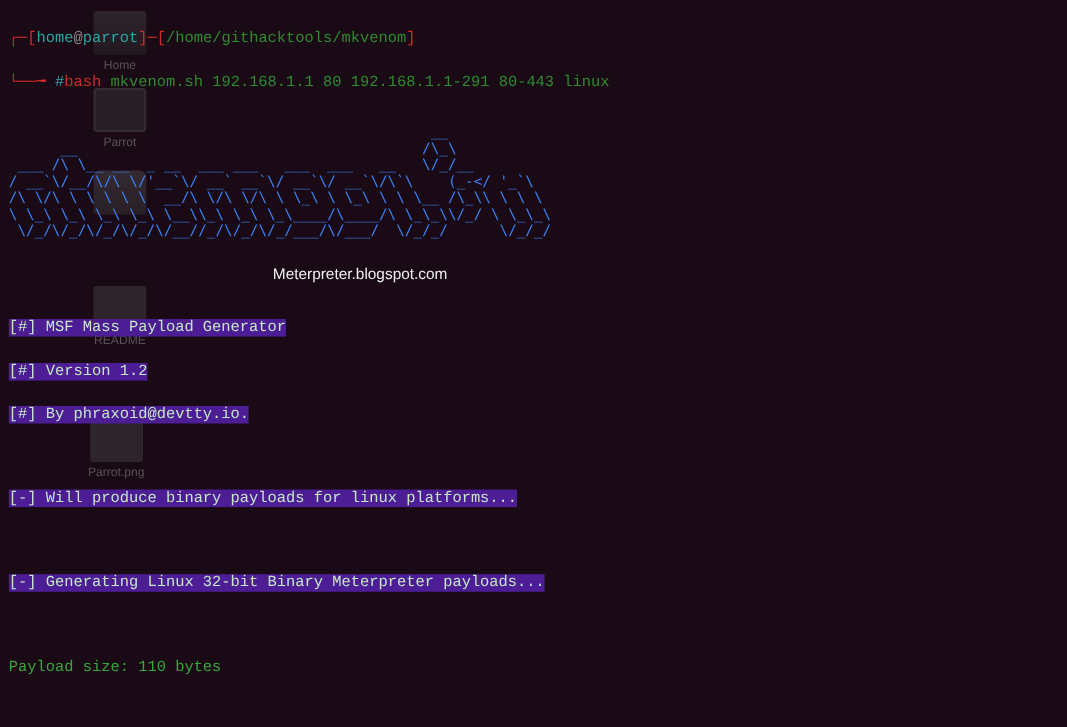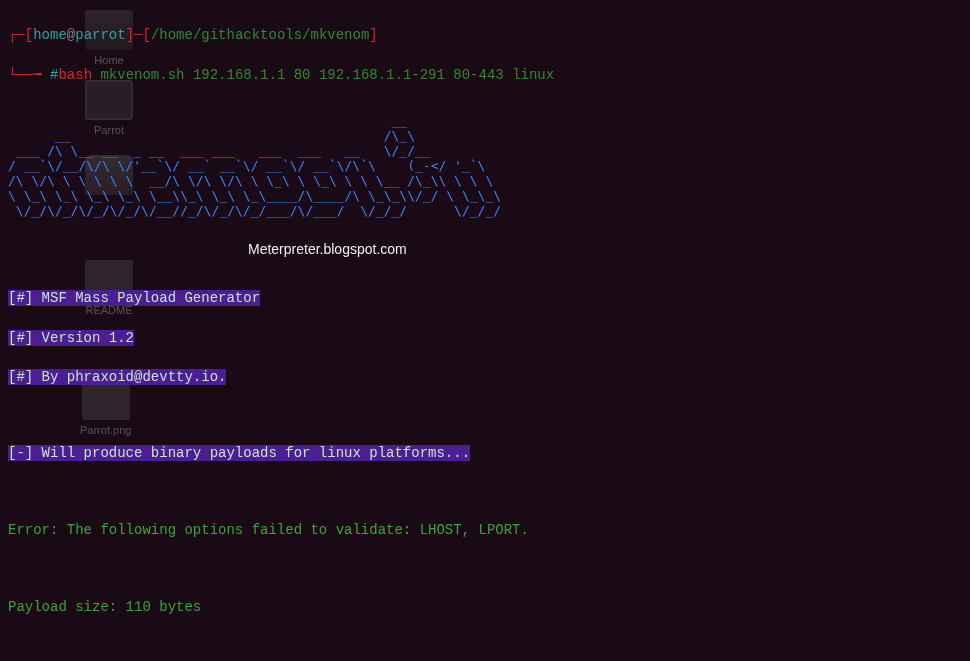--- a/index.html
+++ b/index.html
@@ -127,21 +127,21 @@
 /\ \/\ \ \ \ \ \  __/\ \/\ \/\ \ \_\ \ \_\ \ \ \__ /\_\\ \ \ \
 \ \_\ \_\ \_\ \_\ \__\\_\ \_\ \_\____/\____/\ \_\_\\/_/ \ \_\_\
  \/_/\/_/\/_/\/_/\/__//_/\/_/\/_/___/\/___/  \/_/_/      \/_/_/</pre>
 <span class="url">Meterpreter.blogspot.com</span>
 <div class="line"><span class="highlight-green">[#] MSF Mass Payload Generator</span></div>
 <div class="line"><span class="highlight-green">[#] Version 1.2</span></div>
 <div class="line"><span class="highlight-green">[#] By phraxoid@devtty.io.</span></div>
 <div class="blank-line"></div>
 <div class="line"><span class="highlight-green">[-] Will produce binary payloads for linux platforms...</span></div>
 <div class="blank-line"></div>
-<div class="line plain-green">Error: The following options failed to validate: LHOST, LPORT.</div>
+<div class="line"><span class="highlight-green">[-] Generating Linux 32-bit Binary Meterpreter payloads...</span></div>
 <div class="blank-line"></div>
 <div class="line plain-green">Payload size: 110 bytes</div>
 
 
 
 
 
 
 
 

